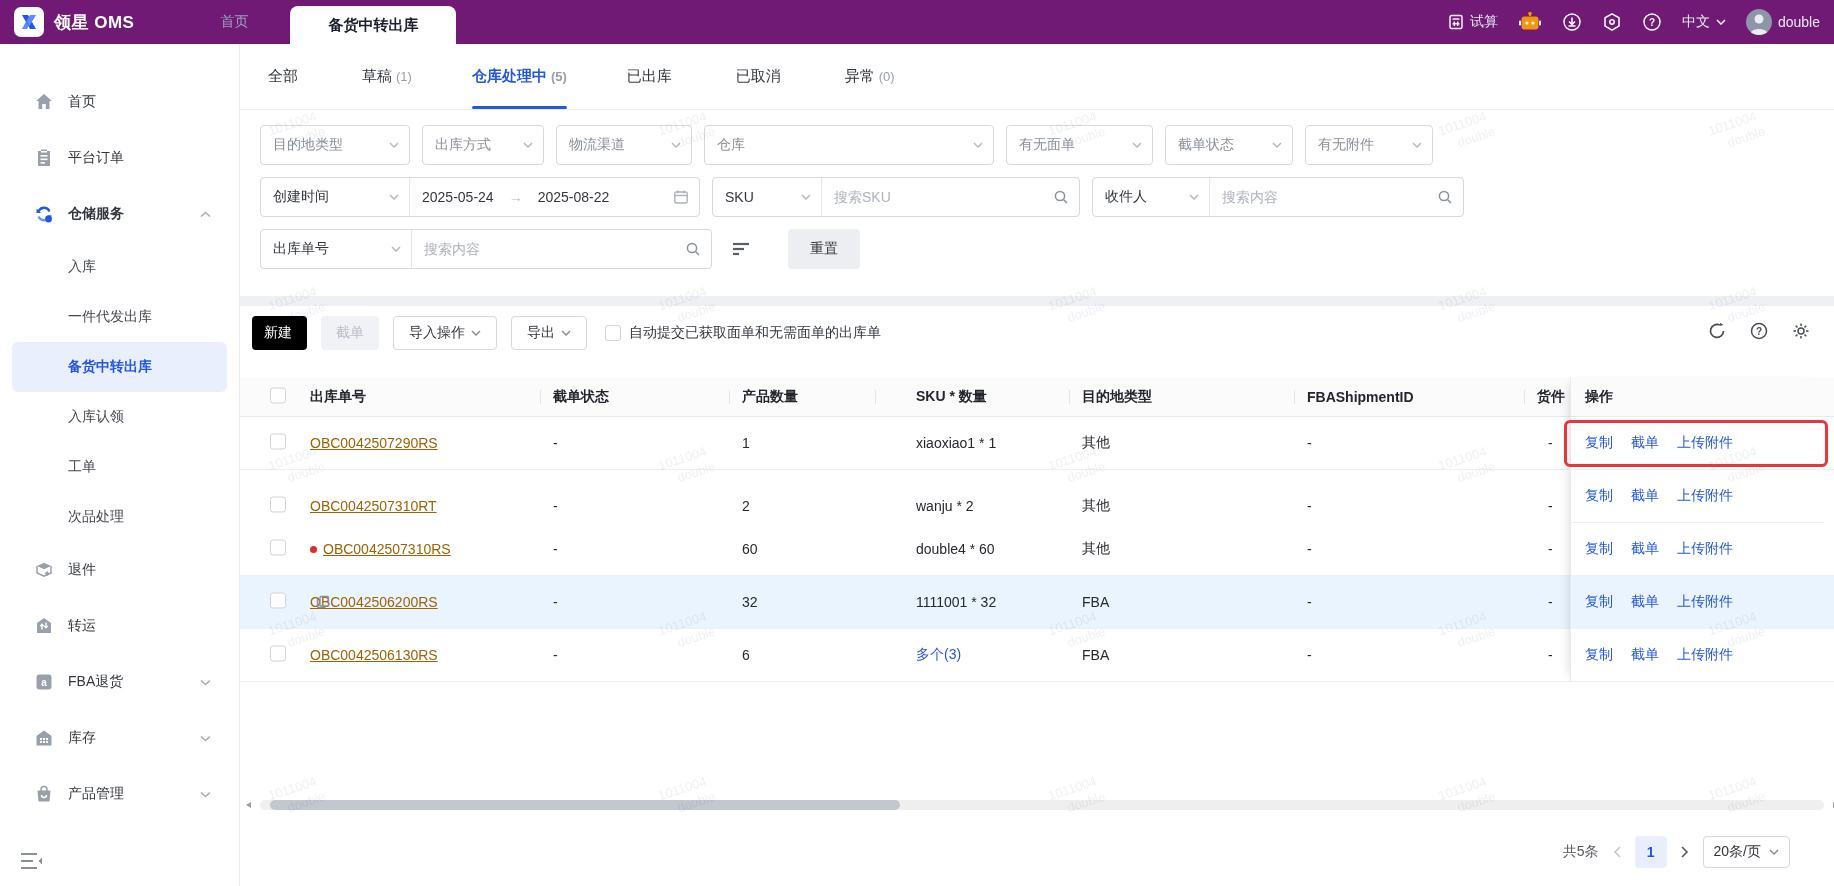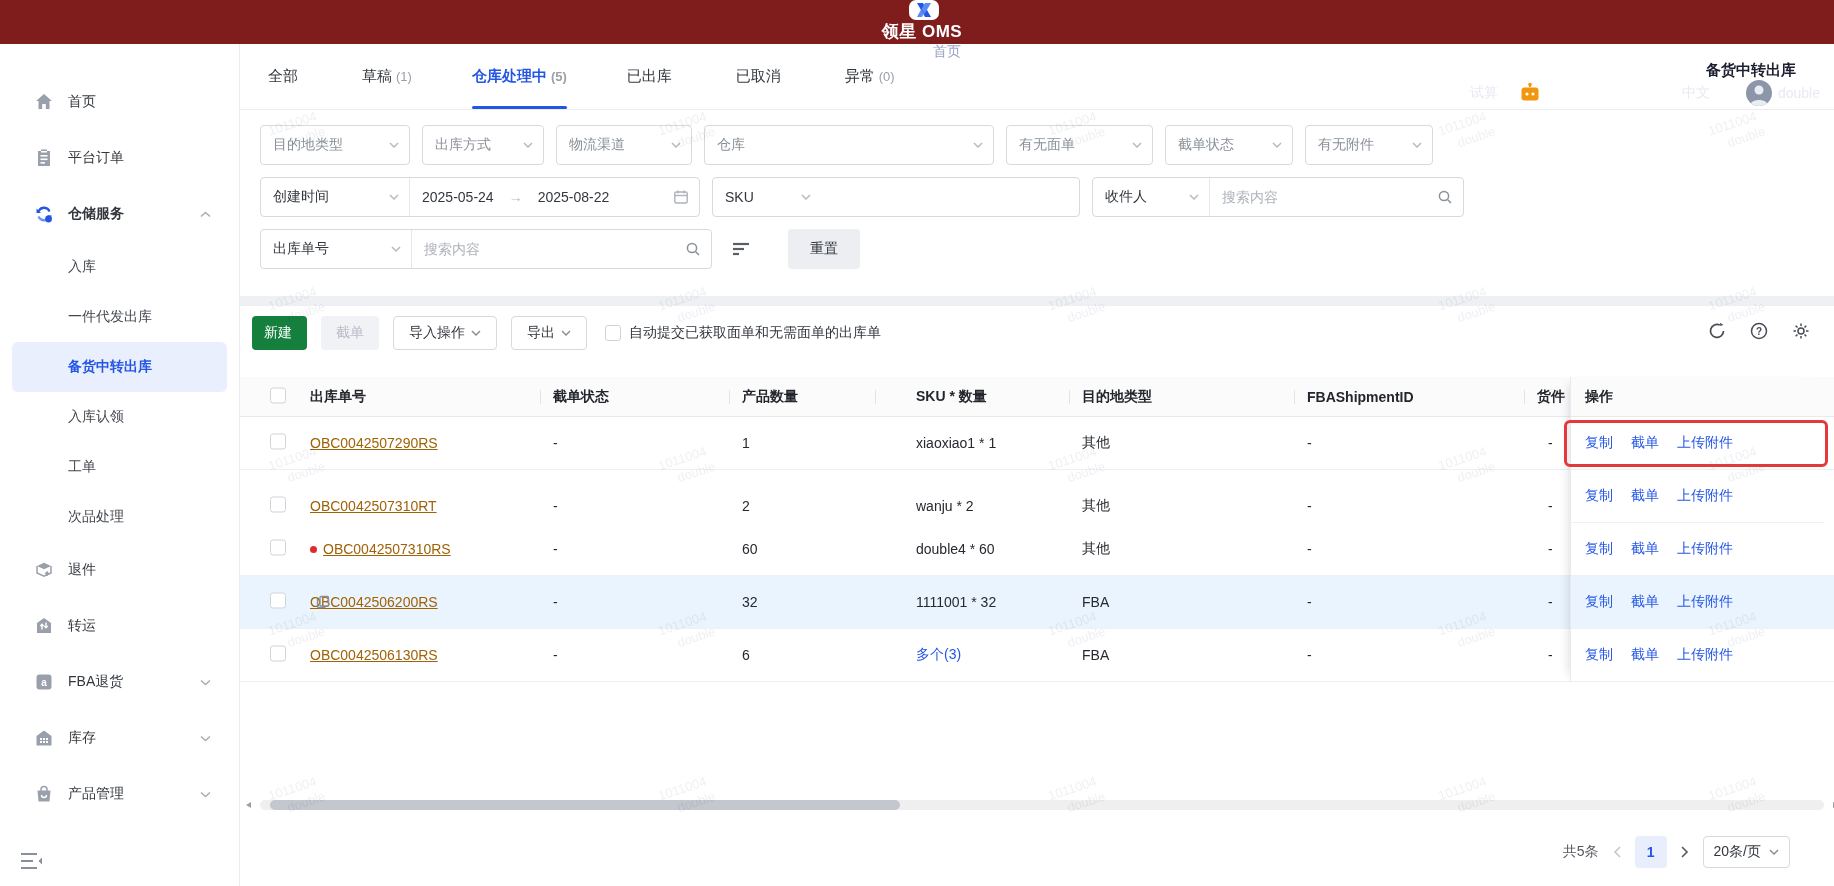--- a/index.html
+++ b/index.html
@@ -1,21 +1,21 @@
 <!DOCTYPE html>
 <html><head>
 <meta charset="utf-8">
 <style>
   * { margin:0; padding:0; box-sizing:border-box; }
   html,body { width:1834px; height:886px; overflow:hidden;
     font-family:"Liberation Sans","DejaVu Sans",sans-serif; font-size:14px; color:#26292f; background:#eef0f4; }
   .app { position:relative; width:1834px; height:886px; }
 
   
-  .topbar { position:absolute; left:0; top:0; width:100%; height:44px; background:#7f1d1d; display:flex; align-items:center; z-index:30;flex-direction:column; }
+  .topbar { position:absolute; left:0; top:0; width:100%; height:44px; background:#701a75; display:flex; align-items:center; z-index:30; }
   .logo-box { width:30px; height:30px; background:#fff; border-radius:7px; margin-left:14px; display:flex; align-items:center; justify-content:center; }
   .brand { color:#fff; font-weight:bold; font-size:17px; margin-left:10px; letter-spacing:.5px; }
   .top-tab { color:#9aa3c2; padding:0 26px; margin-left:60px; cursor:pointer; }
   .top-tab-active { height:38px; align-self:flex-end; background:#fff; border-radius:8px 8px 0 0; display:flex; align-items:center; padding:0 38px; margin-left:16px; color:#1c2030; font-weight:bold; font-size:15px; cursor:pointer; }
   .top-right { margin-left:auto; display:flex; align-items:center; gap:20px; padding-right:14px; color:#fff; }
   .top-item { display:flex; align-items:center; gap:6px; cursor:pointer; color:#e8eaf2; }
   .avatar { width:26px; height:26px; border-radius:50%; background:#8d96a8; display:flex; align-items:flex-end; justify-content:center; overflow:hidden; }
 
   
   .sidebar { position:absolute; left:0; top:44px; width:240px; height:842px; background:#fff; border-right:1px solid #ececf0; z-index:20; padding-top:30px; }
@@ -54,21 +54,21 @@
   .gseg input { border:none; outline:none; font-size:14px; width:100%; font-family:inherit; color:#33373d; }
   .gseg input::placeholder { color:#aeb2ba; }
   .datetxt { color:#33373d; }
   .arrowtxt { color:#b6bac2; margin:0 6px; }
   .btn-reset { height:40px; padding:0 22px; background:#eceef2; border:none; border-radius:4px; font-size:14px; color:#33373d; cursor:pointer; margin-left:18px; font-family:inherit; }
   .sorticon-btn { width:34px; height:40px; display:flex; align-items:center; justify-content:center; cursor:pointer; color:#5a5f66; }
 
   
   .toolbar { position:absolute; top:10px; left:12px; height:34px; display:flex; align-items:center; gap:14px; }
   .btn { height:34px; border-radius:4px; font-size:14px; display:flex; align-items:center; justify-content:center; cursor:pointer; padding:0 15px; font-family:inherit; gap:6px; }
-  .btn-primary { background:#15803d; color:#fff; border:none;padding-left:12px; }
+  .btn-primary { background:#000000; color:#fff; border:none;padding-left:12px; }
   .btn-disabled { background:#f1f2f5; color:#b8bcc6; border:none; cursor:default; }
   .btn-outline { background:#fff; border:1px solid #d9d9d9; color:#33373d; }
   .auto-check { display:flex; align-items:center; gap:8px; margin-left:4px; }
   .auto-check label { color:#33373d; cursor:pointer; }
   input[type=checkbox] { appearance:none; width:16px; height:16px; border:1.5px solid #cfd3da; border-radius:3px; background:#fff; cursor:pointer; }
   .tool-icons { position:absolute; top:16px; right:24px; display:flex; gap:24px; color:#474c54; }
   .tool-icons span { cursor:pointer; }
 
   
   .thead { position:absolute; top:71px; left:0; width:1594px; height:40px; background:#fbfbfc; border-bottom:1px solid #e8eaee; font-weight:bold; color:#23262c; }
@@ -419,20 +419,29 @@
               </span>
           </div>
         </div>
         <div class="grp" style="width:368px">
           <div class="gseg sel-seg" style="width:108px">
               <span>SKU</span>
               <svg width="10" height="6" viewBox="0 0 10 6">
                 <path d="M1 1 L5 5 L9 1" fill="none" stroke="#b6bac2" stroke-width="1.5"></path>
               </svg>
             </div>
+          <div class="gseg" style="flex:1">
+            <input placeholder="搜索SKU" style="">
+            <span>
+                <svg width="16" height="16" viewBox="0 0 16 16" fill="none" stroke="#8a9099" stroke-width="1.5">
+                  <circle cx="7" cy="7" r="4.6"></circle>
+                  <line x1="10.5" y1="10.5" x2="14" y2="14"></line>
+                </svg>
+              </span>
+          </div>
         </div>
         <div class="grp" style="width:372px">
           <div class="gseg sel-seg" style="width:116px">
               <span>收件人</span>
               <svg width="10" height="6" viewBox="0 0 10 6">
                 <path d="M1 1 L5 5 L9 1" fill="none" stroke="#b6bac2" stroke-width="1.5"></path>
               </svg>
             </div>
           <div class="gseg" style="flex:1">
             <input placeholder="搜索内容" style="">

